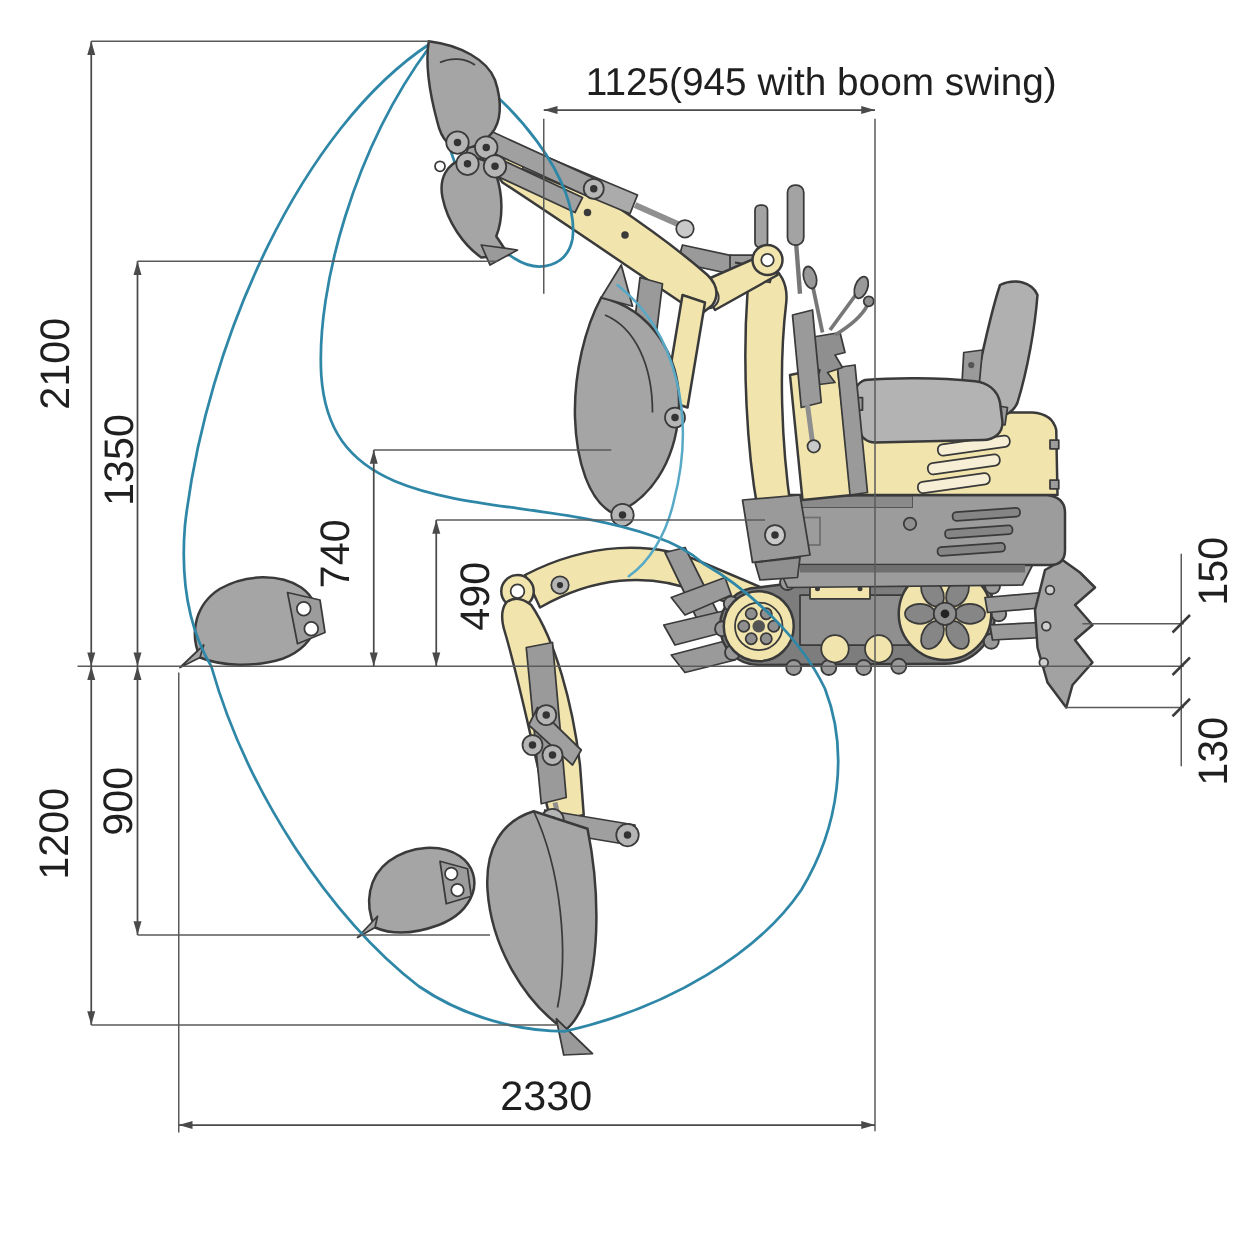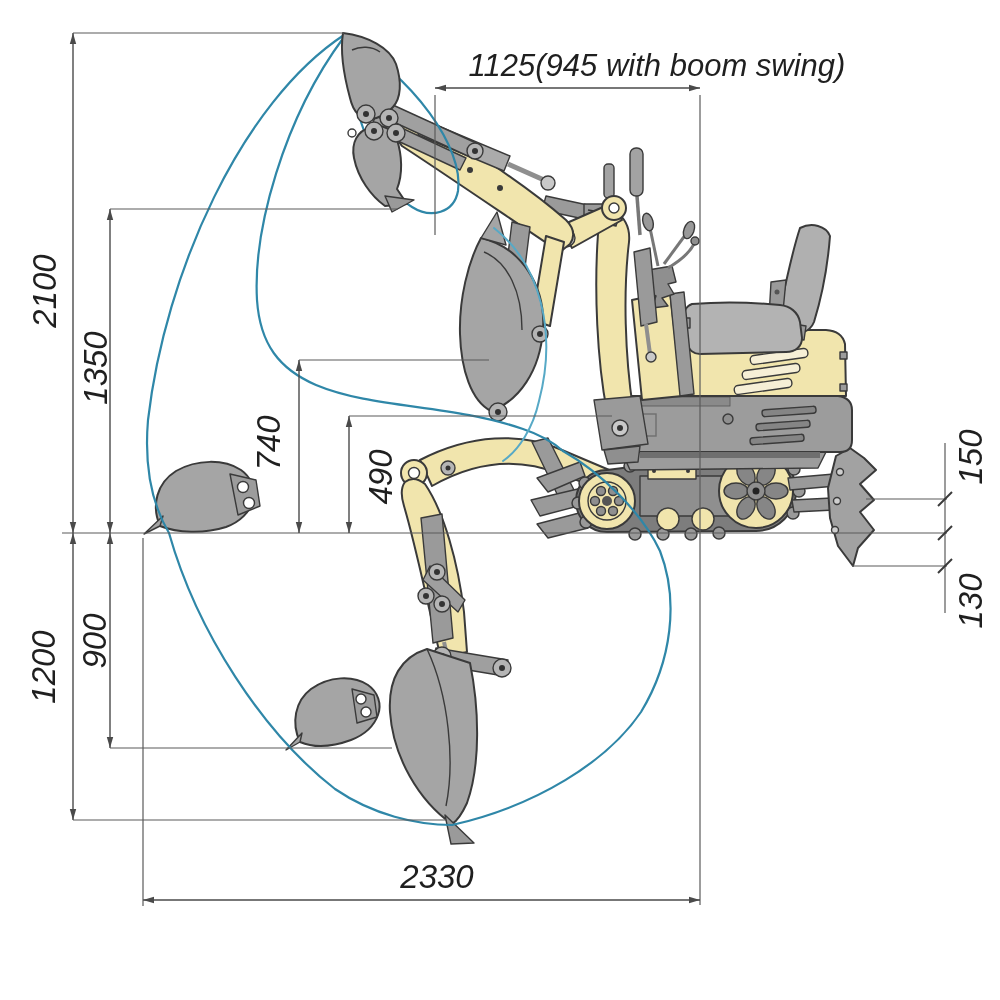--- a/index.html
+++ b/index.html
@@ -1,17 +1,17 @@
 <!DOCTYPE html>
 <html><head>
 <meta charset="utf-8">
 <style>
   html,body{margin:0;padding:0;background:#ffffff;}
   .canvas{position:relative;width:1000px;height:977px;background:#fff;overflow:hidden;
-          font-family:"Liberation Sans","DejaVu Sans",sans-serif;font-style:italic;}
+          font-family:"Liberation Sans","DejaVu Sans",sans-serif;}
   svg{display:block}
   .dimtext{font-family:"Liberation Sans","DejaVu Sans",sans-serif;font-size:33px;fill:#1f1f1f;}
   .dimtext.big{font-size:31px;}
   .dim{stroke:#4a4a4a;stroke-width:1.4;}
   .ext{stroke:#5a5a5a;stroke-width:1.2;}
   .tick{stroke:#3a3a3a;stroke-width:2;}
   .arc{fill:none;stroke:#2f87a8;stroke-width:2.2;stroke-linecap:round;}
   .arc.light{stroke:#57a9c6;stroke-width:2;}
   .ol{stroke:#3a3a3a;stroke-width:2;stroke-linejoin:round;}
   .ol1{stroke:#3a3a3a;stroke-width:1.4;stroke-linejoin:round;}

